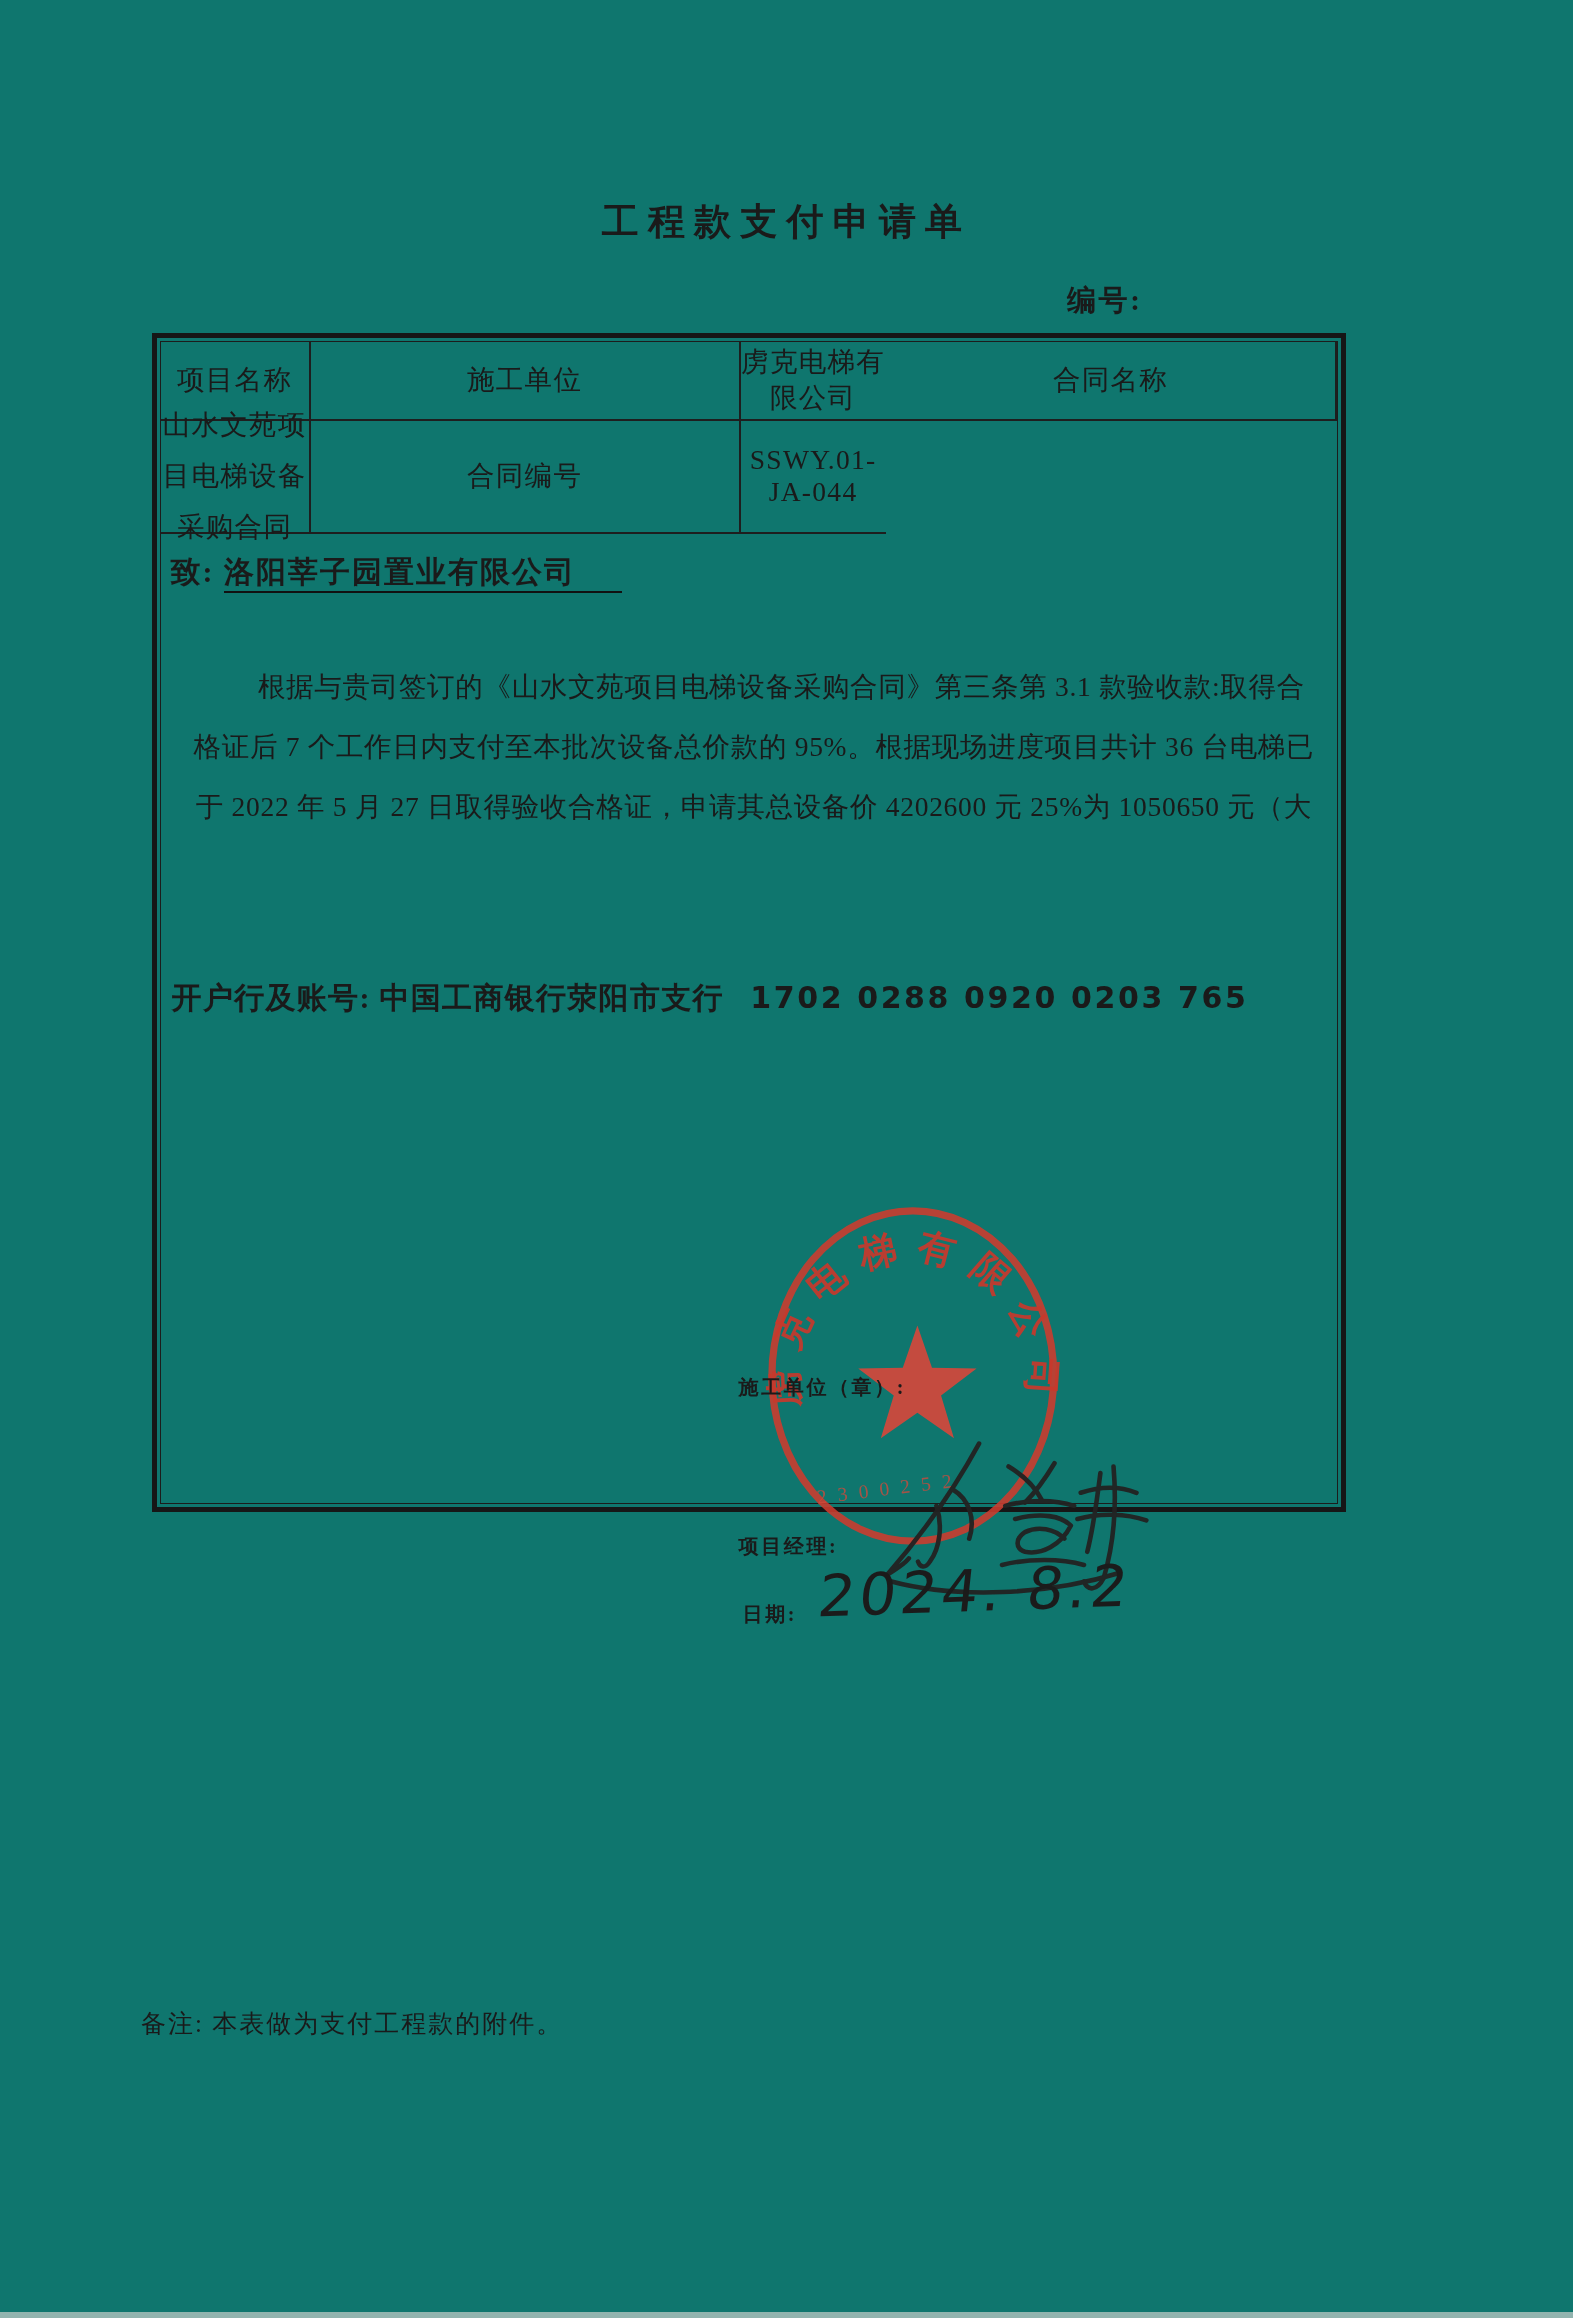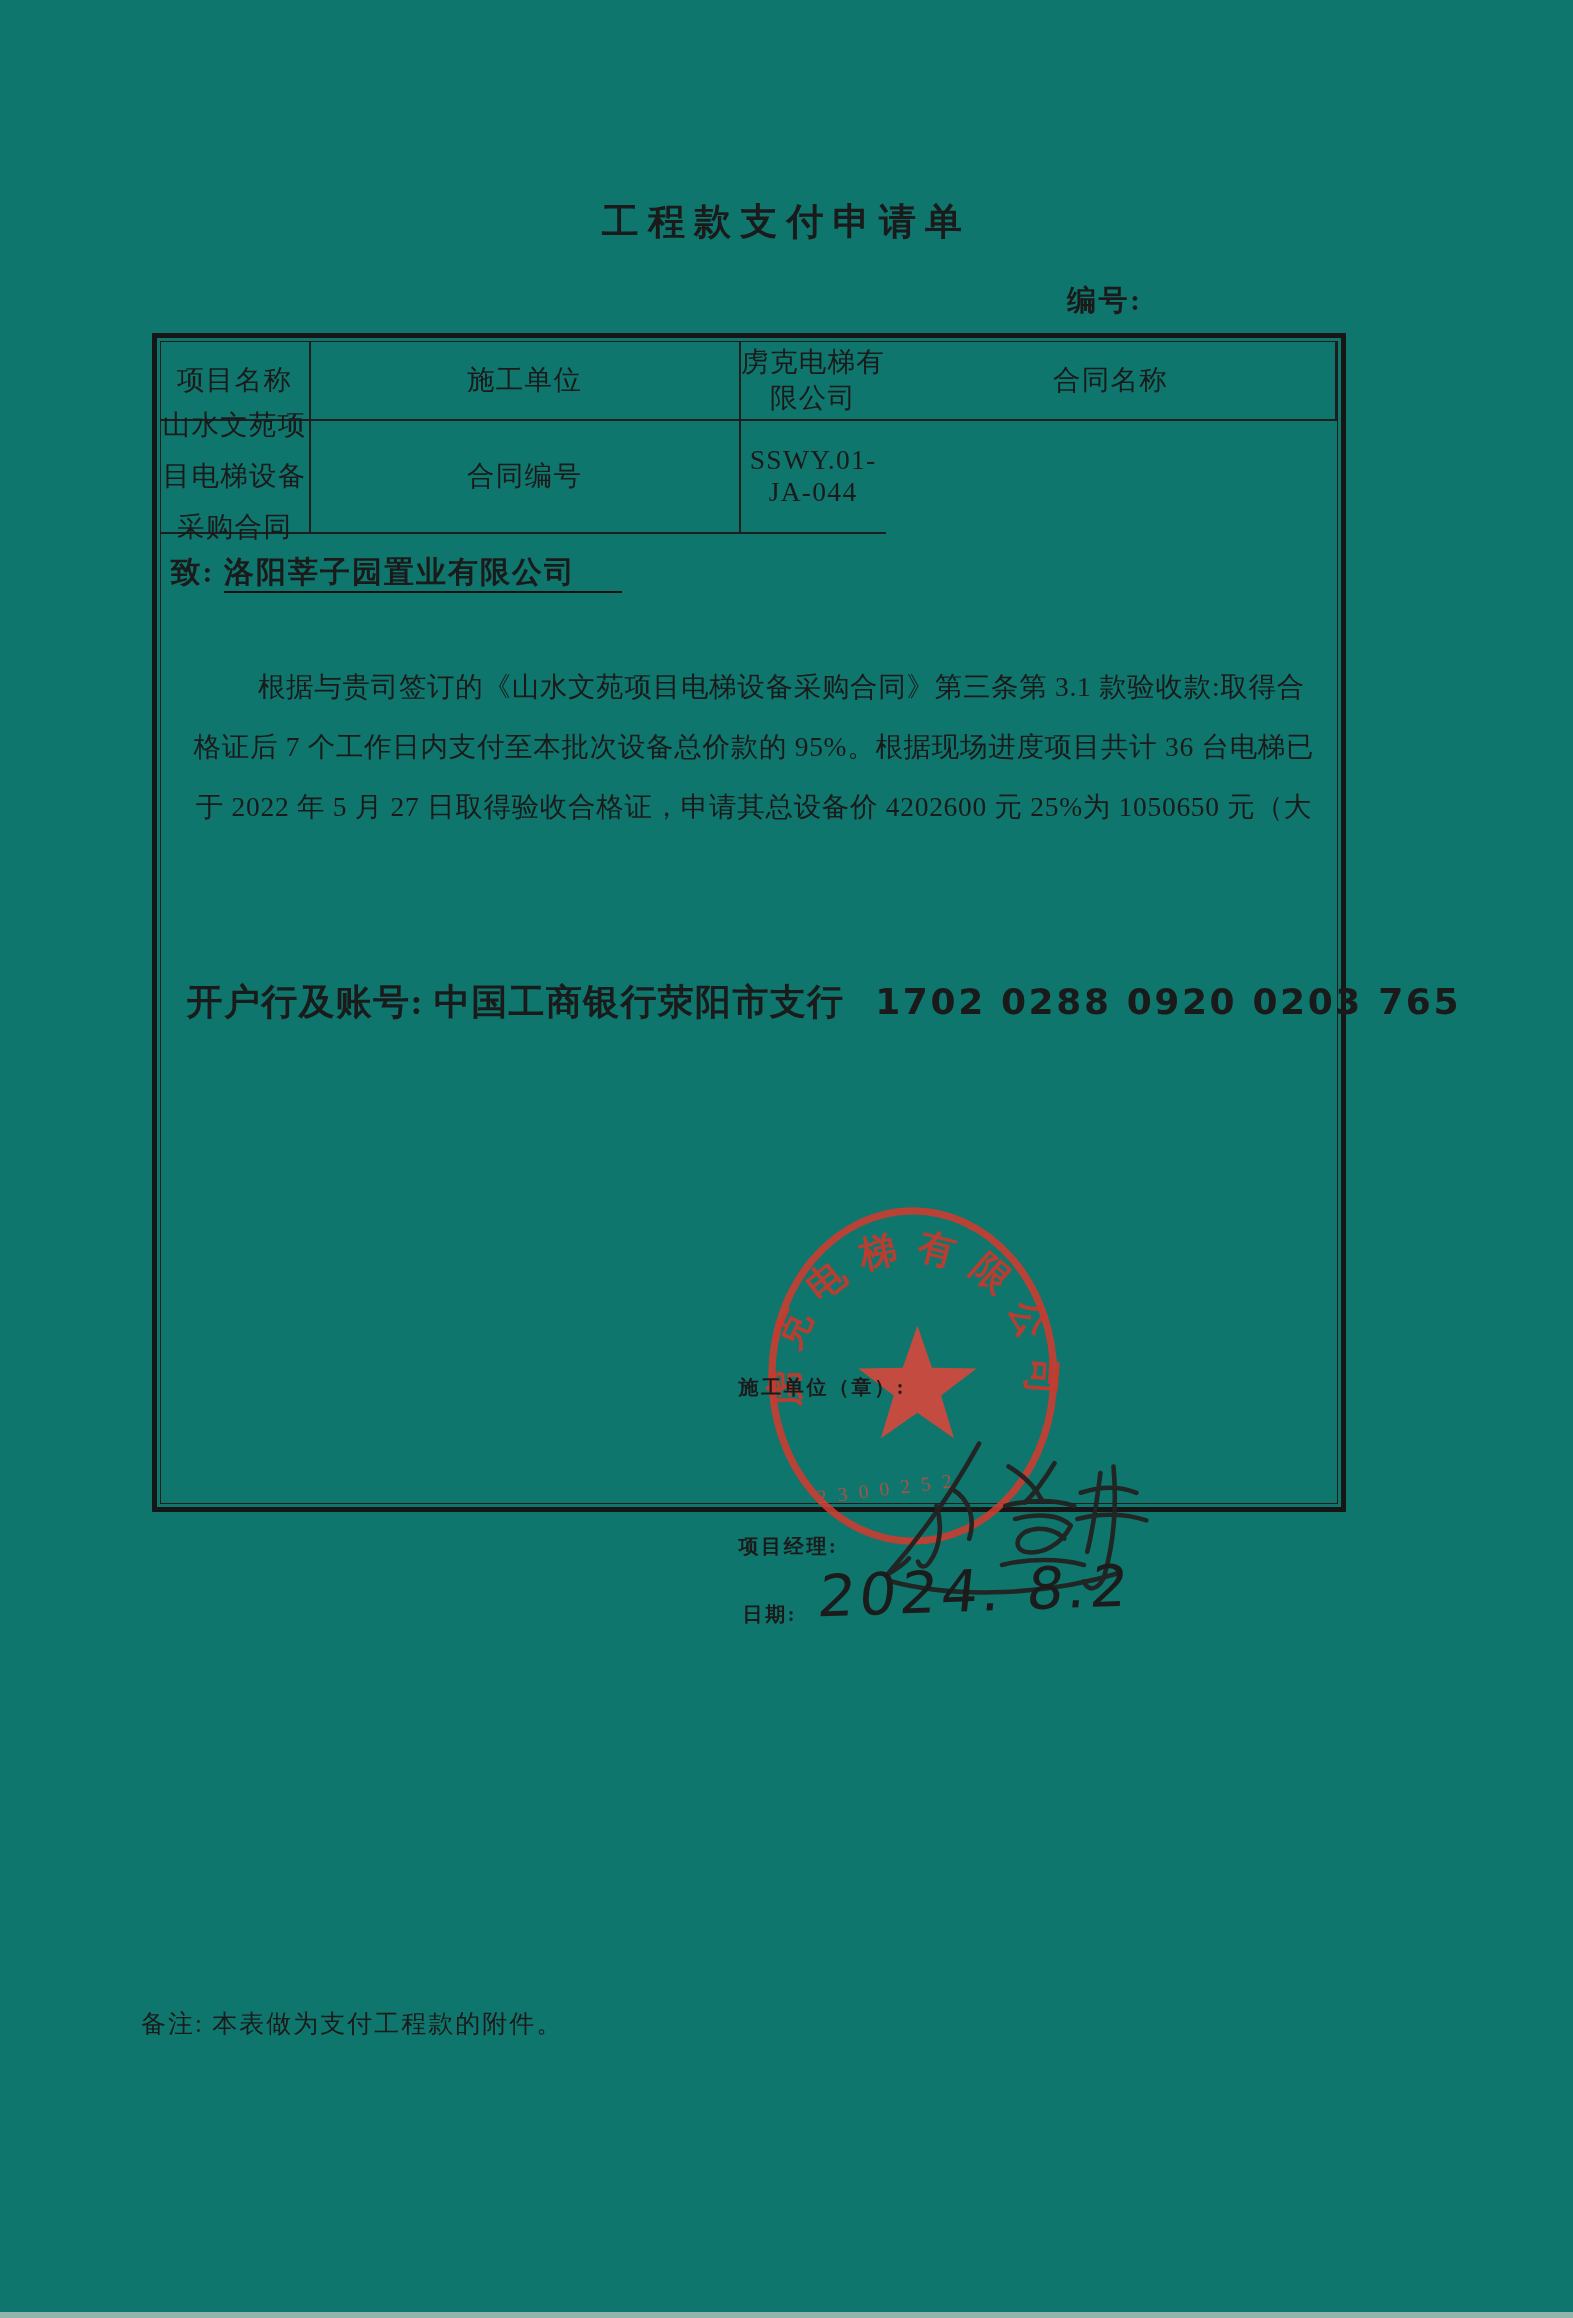--- a/index.html
+++ b/index.html
@@ -42,21 +42,21 @@
   .to-line{
     position:absolute;left:9.8px;top:18.4px;font-size:30px;font-weight:bold;letter-spacing:2px;white-space:nowrap;
   }
   .to-line .uline{border-bottom:2.6px solid #111;padding-right:46px;padding-bottom:2.6px;}
   .para{
     position:absolute;left:9.8px;top:123px;width:1167px;font-size:27.5px;letter-spacing:0.7px;
   }
   .para .pline{line-height:60px;white-space:nowrap;}
   .para .pline.indent{text-indent:55px;}
   .bank-line{
-    position:absolute;left:26px;top:444px;font-size:36px;font-weight:bold;letter-spacing:1.3px;white-space:nowrap;
+    position:absolute;left:11px;top:444px;font-size:30px;font-weight:bold;letter-spacing:1.3px;white-space:nowrap;
   }
   .bank-line .num{letter-spacing:2.6px;font-family:"DejaVu Sans",sans-serif;font-weight:bold;}
   .sig-label{
     position:absolute;font-size:20px;font-weight:bold;letter-spacing:2.6px;white-space:nowrap;z-index:4;
   }
   .lbl-unit{left:578px;top:840px;}
   .lbl-manager{left:578px;top:969px;margin-top:30px;}
   .lbl-date{left:582px;top:1067px;}
   .stamp-svg{position:absolute;left:599px;top:667px;z-index:2;}
   .sign-svg{position:absolute;left:677px;top:893px;z-index:5;}

